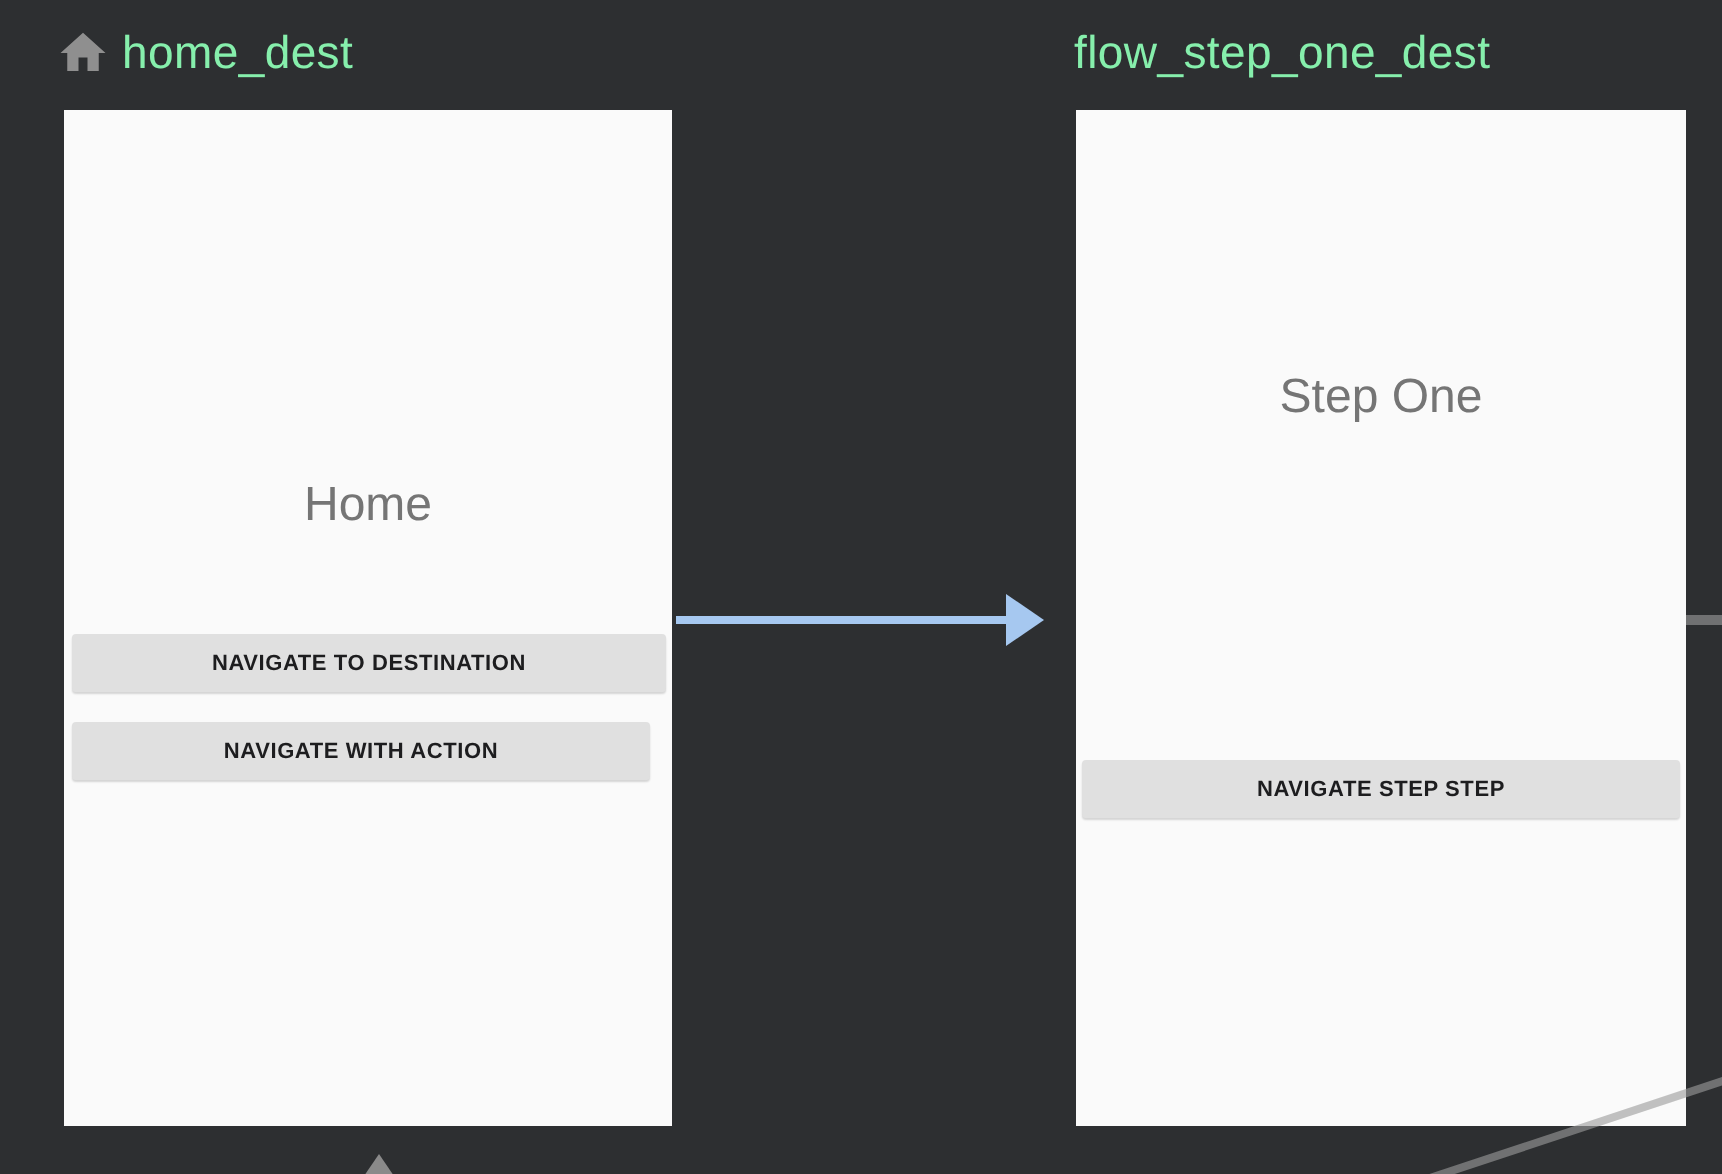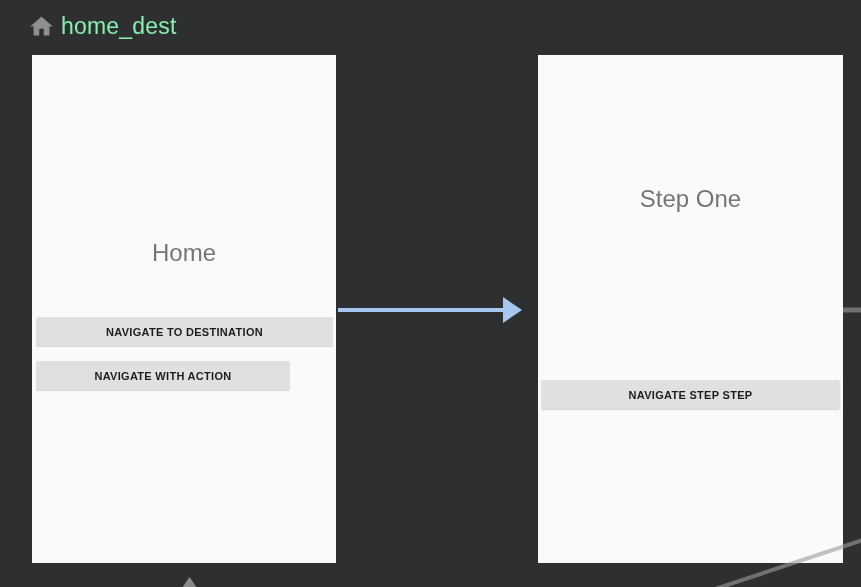--- a/index.html
+++ b/index.html
@@ -66,21 +66,21 @@
     align-items: center;
     justify-content: center;
     font-size: 11px;
     font-weight: 700;
     letter-spacing: 0.3px;
     color: #1d1d1f;
     box-shadow: 0 1px 1px rgba(0,0,0,0.15);
     white-space: nowrap;
   }
   .btn-nav-dest   { left: 4px; width: 297px; top: 262px; }
-  .btn-nav-action { left: 4px; width: 254px; top: 306px; }
+  .btn-nav-action { left: 4px; width: 289px; top: 306px; }
   .btn-nav-next   { left: 3px; width: 299px; top: 325px; }
   
   .overlay-svg {
     position: absolute;
     left: 0;
     top: 0;
     width: 861px;
     height: 587px;
     pointer-events: none;
     z-index: 5;
@@ -91,20 +91,23 @@
 
 <div class="canvas">
 
   <div class="dest-header" style="left: 28px;">
     <svg class="home-icon-svg" viewBox="0 0 24 24">
       <path d="M10 20v-6h4v6h5v-8h3L12 3 2 12h3v8z" fill="#8f8f8f"></path>
     </svg>
     <span class="label">home_dest</span>
   </div>
 
+  <div class="dest-header" style="left: 537px;">
+    <span class="label">flow_step_one_dest</span>
+  </div>
 
   <div class="dest-card card-home">
     <div class="screen-title title-home">Home</div>
     <div class="preview-btn btn-nav-dest">NAVIGATE TO DESTINATION</div>
     <div class="preview-btn btn-nav-action">NAVIGATE WITH ACTION</div>
   </div>
 
   <div class="dest-card card-step">
     <div class="screen-title title-step">Step One</div>
     <div class="preview-btn btn-nav-next">NAVIGATE STEP STEP</div>

